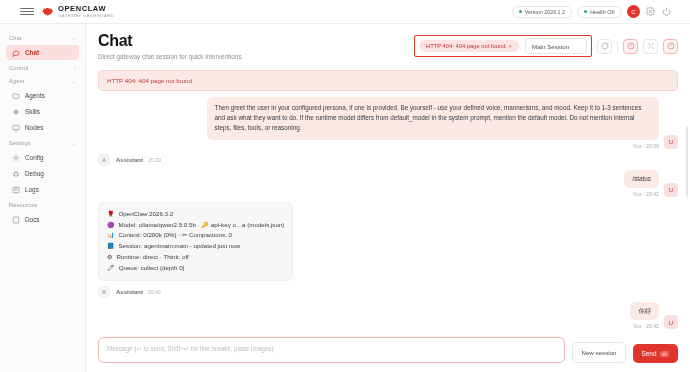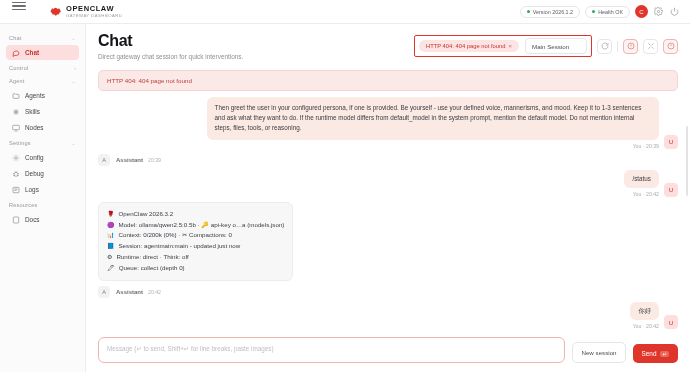--- a/index.html
+++ b/index.html
@@ -8,25 +8,24 @@
     font-family: "Liberation Sans", sans-serif;
     background: #ffffff;
     color: #1f2024;
     overflow: hidden;
   }
   .app { width: 690px; height: 372px; display: flex; flex-direction: column; }
 
   
   .topbar {
     height: 24px; flex: 0 0 24px;
-    display: flex; 
+    display: flex; align-items: center;
     border-bottom: 1px solid #ececec;
     background: #fff;
-    padding: 0 8px;
-    gap: 16px;
+    padding: 0 16px;
   }
   .hamburger { width: 14px; height: 12px; margin: 0 7px 0 4px;
     display: flex; flex-direction: column; justify-content: center; gap: 2px; cursor: pointer; }
   .hamburger i { display: block; height: 1.3px; background: #6b6d72; border-radius: 1px; }
   .brand { display: flex; align-items: center; gap: 4px; }
   .brand-mark { width: 13px; height: 13px; position: relative; }
   .brand-text { display: flex; flex-direction: column; line-height: 1; }
   .brand-title { font-size: 7.5px; font-weight: bold; letter-spacing: .6px; color: #17181c; }
   .brand-sub { font-size: 4.2px; letter-spacing: .5px; color: #9a9ca1; margin-top: 1.5px; }
   .topbar-right { margin-left: auto; display: flex; align-items: center; gap: 5px; padding-right: 2px; }

